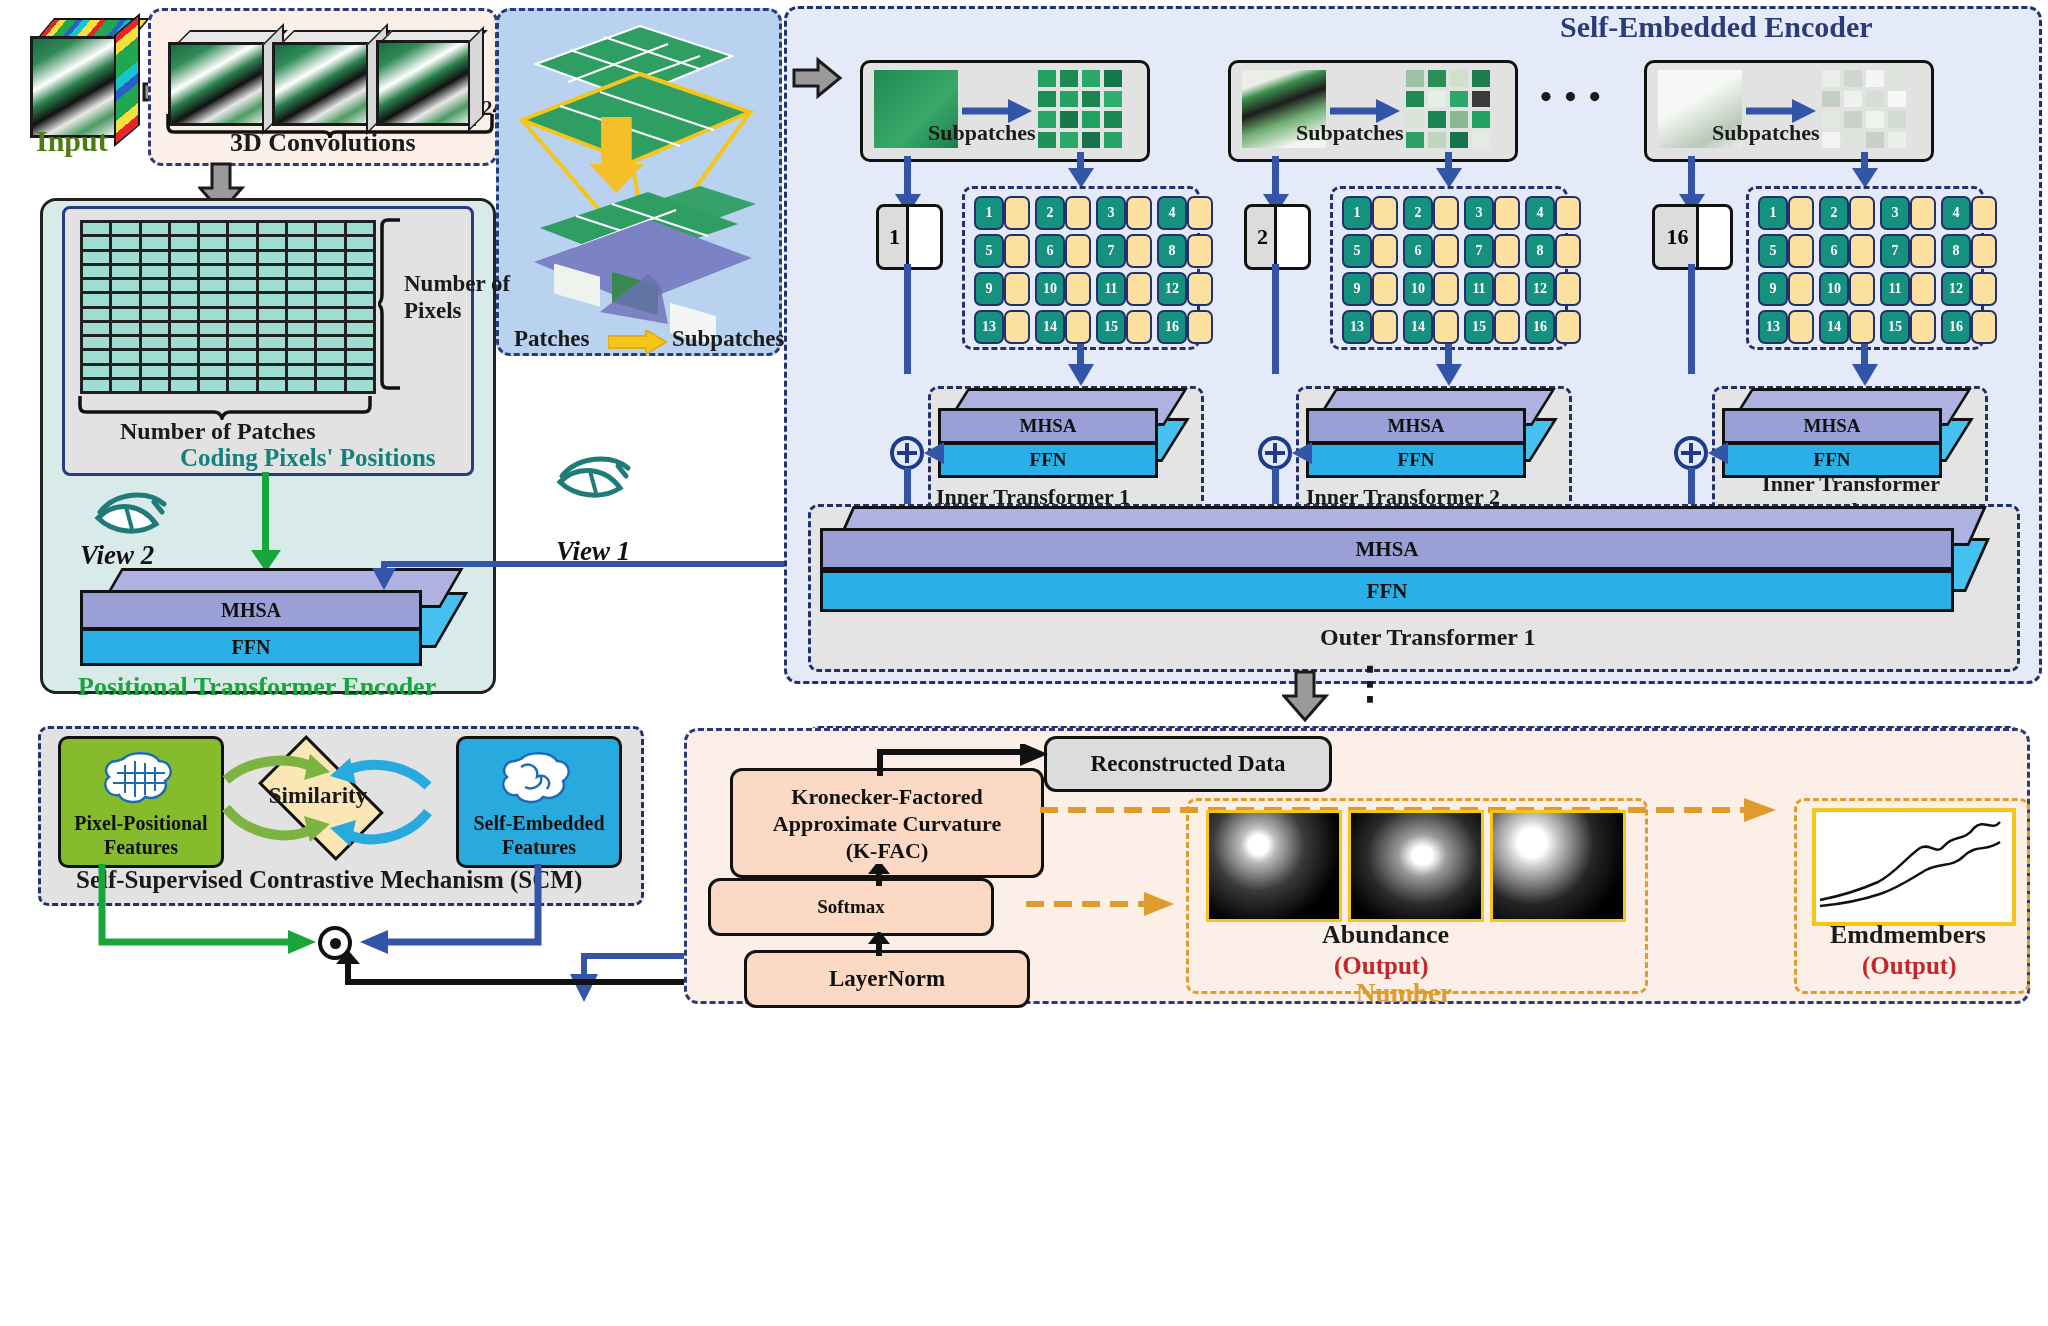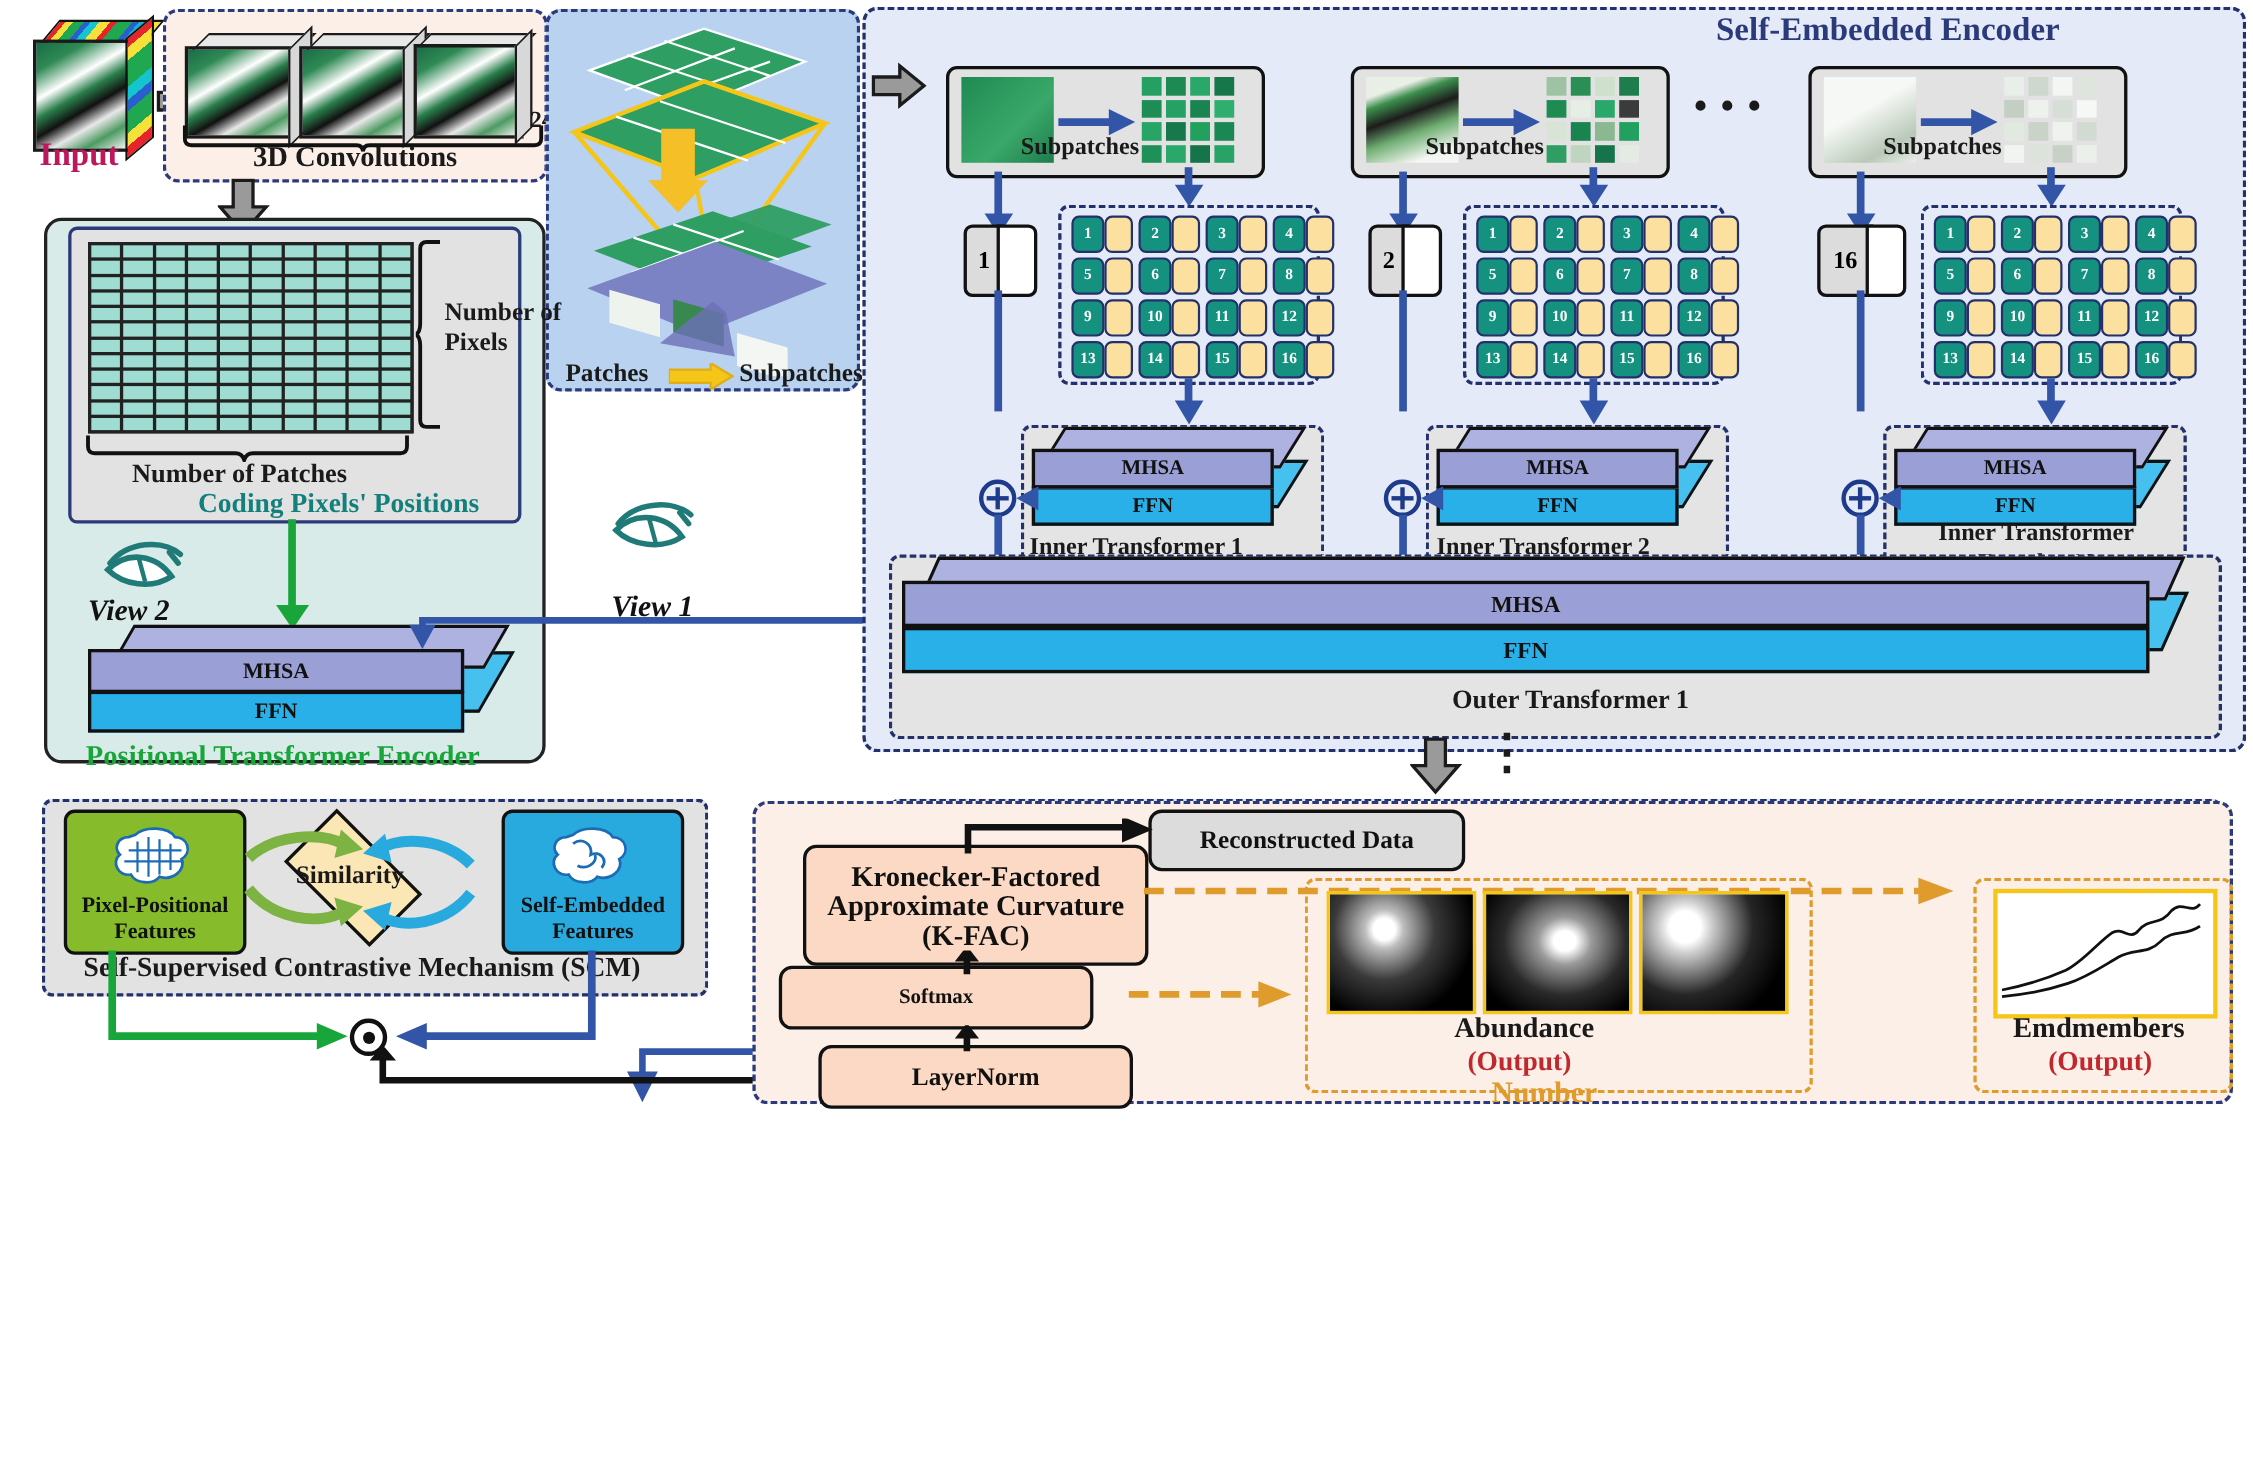--- a/index.html
+++ b/index.html
@@ -78,21 +78,21 @@
 
 <div class="abs" style="left:30px;top:18px;width:110px;height:116px;">
   <div style="position:absolute;left:14px;top:0;width:92px;height:20px;background:
        repeating-linear-gradient(90deg,#e8242b 0 5px,#f5e13a 5px 12px,#1fa84f 12px 22px,#2a5fd0 22px 28px,#14c4cf 28px 36px,#f5e13a 36px 46px,#e8242b 46px 52px,#1fa84f 52px 66px,#2a5fd0 66px 72px,#12b7c6 72px 80px,#f3e23a 80px 92px);
        transform:skewX(-40deg);border:2px solid #111;"></div>
   <div class="imgcube" style="left:0;top:18px;width:84px;height:96px;"></div>
   <div style="position:absolute;left:84px;top:6px;width:22px;height:108px;background:
       repeating-linear-gradient(180deg,#e8242b 0 8px,#f5e13a 8px 20px,#1fa84f 20px 44px,#14c4cf 44px 56px,#2a5fd0 56px 66px,#1fa84f 66px 86px,#f5e13a 86px 98px,#e8242b 98px 108px);
       transform:skewY(-40deg);border:2px solid #111;"></div>
 </div>
-<div class="abs lbl" style="left:36px;top:124px;font-size:30px;color:#be185d;">Input</div>
+<div class="abs lbl" style="left:36px;top:124px;font-size:30px;color:#4d7c0f;">Input</div>
 
 <svg class="abs" style="left:142px;top:70px;" width="52" height="44">
   <polygon points="2,14 26,14 26,4 48,22 26,40 26,30 2,30" fill="#9a9a9a" stroke="#1b1b1b" stroke-width="3"></polygon>
 </svg>
 
 <div class="dashbox" id="conv-panel"></div>
 <div class="abs" style="left:168px;top:30px;width:120px;height:90px;">
   <div class="cubetop" style="left:13px;top:0;width:94px;height:14px;"></div>
   <div class="imgcube" style="left:0;top:12px;width:96px;height:78px;"></div>
   <div class="cubeside" style="left:94px;top:4px;width:18px;height:86px;"></div>
@@ -876,21 +876,21 @@
   <polygon points="36,68 8,80 36,92" fill="#3355a8"></polygon>
 </svg>
 
 <svg class="abs" style="left:334px;top:952px;" width="398" height="38">
   <path d="M396,30 L14,30 L14,8" stroke="#111" stroke-width="6" fill="none"></path>
   <polygon points="2,12 26,12 14,-2" fill="#111"></polygon>
 </svg>
 
 <div class="dashbox" id="dec-panel"></div>
 
-<div class="pinkbox" style="left:730px;top:768px;width:308px;height:104px;font-size:26px;line-height:27px;">
+<div class="pinkbox" style="left:730px;top:768px;width:308px;height:104px;font-size:22px;line-height:27px;">
   <div>
     <span>Kronecker-Factored</span><br>
     <span>Approximate Curvature</span><br>
     <span>(K-FAC)</span>
   </div>
 </div>
 <div class="graybox" style="left:1044px;top:736px;width:282px;height:50px;font-size:23px;">
   <span>Reconstructed Data</span>
 </div>
 <svg class="abs" style="left:876px;top:744px;" width="176" height="36">

